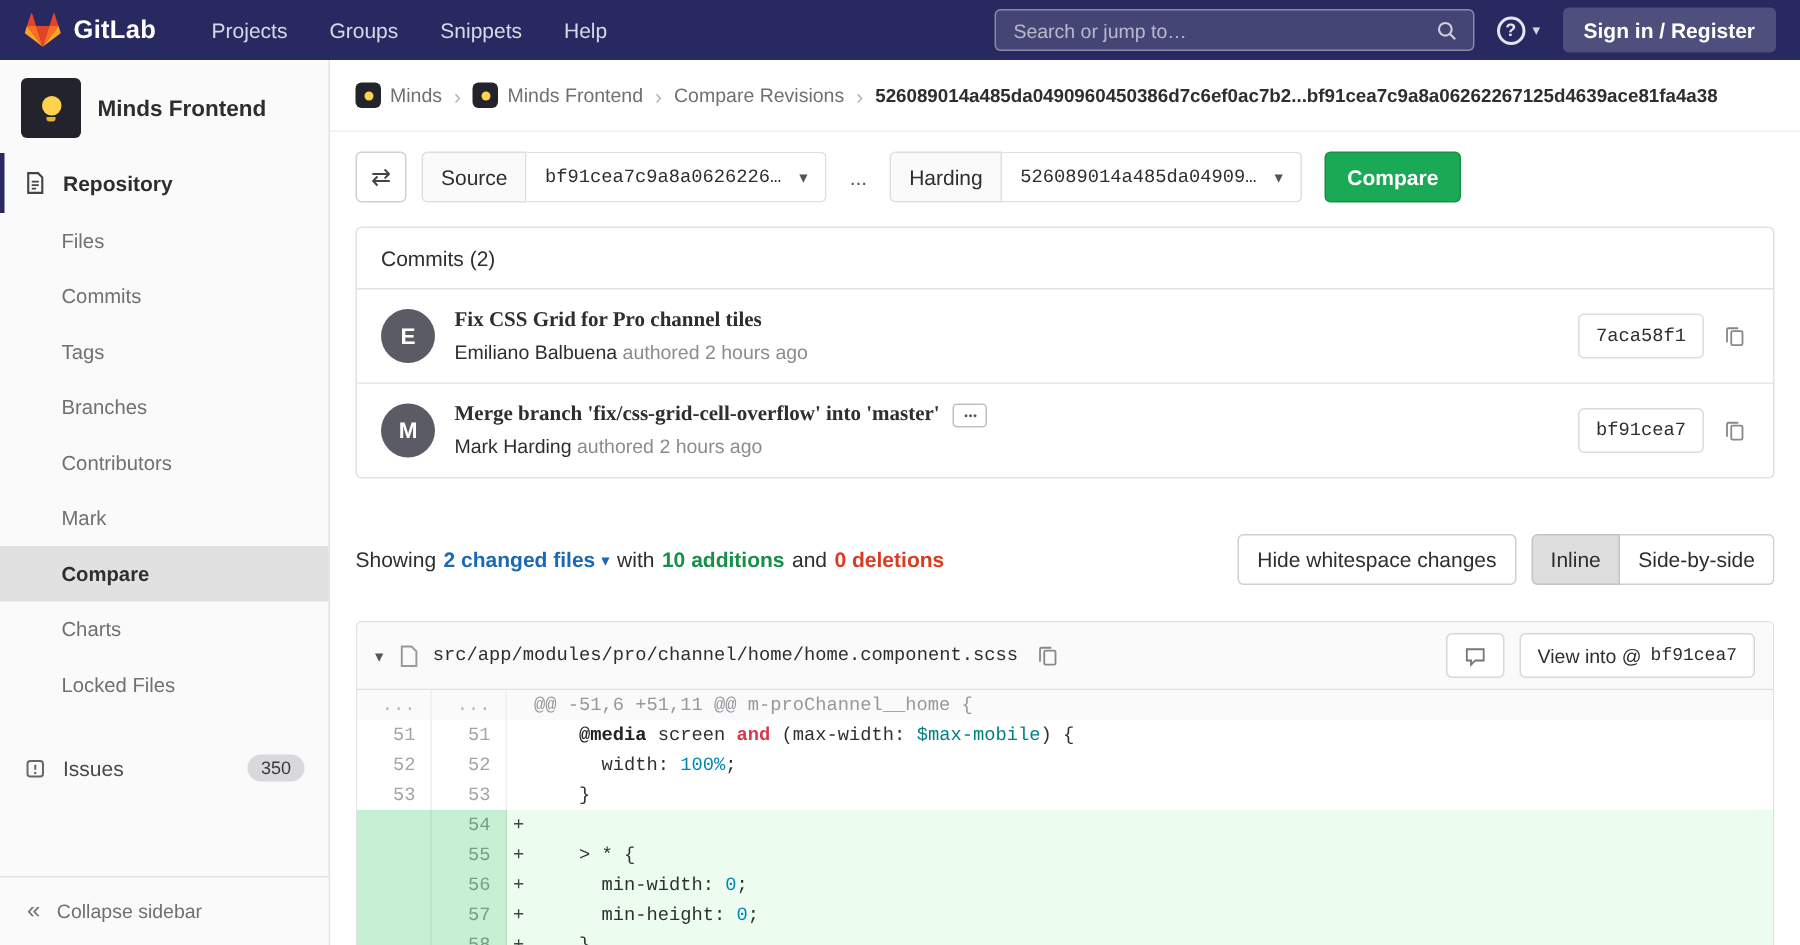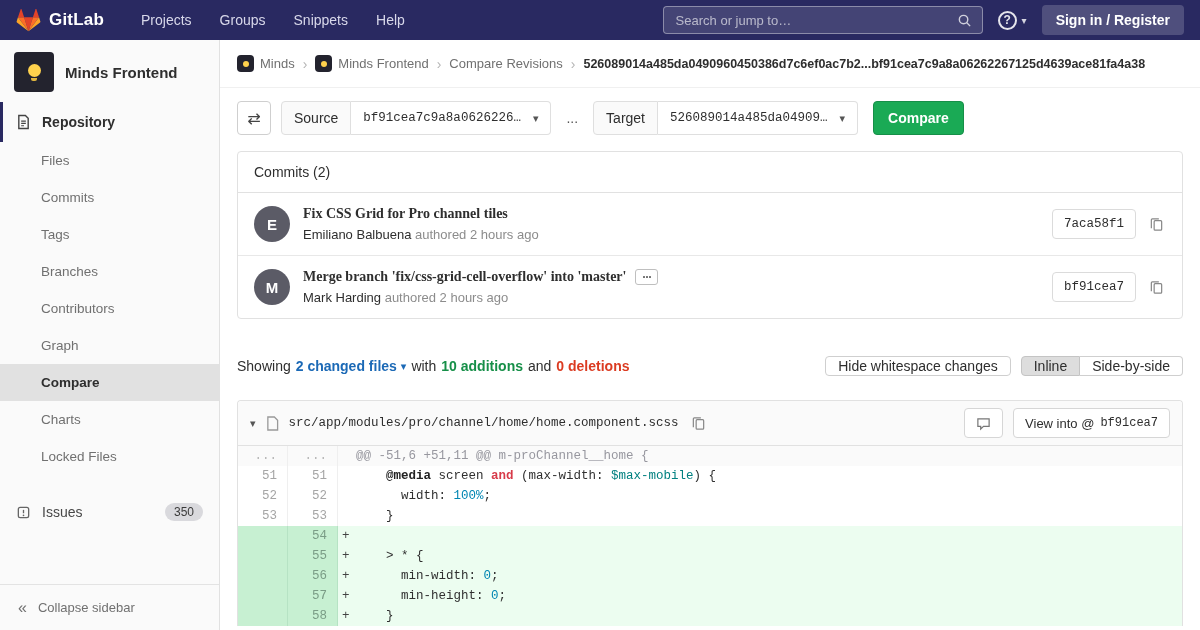--- a/index.html
+++ b/index.html
@@ -147,21 +147,21 @@
   .copy-btn { background:none; border:none; padding:2px; display:flex; }
 
   .summary-row { display:flex; align-items:center; margin-top:37px; }
   .summary-text { font-size:14px; color:#2e2e2e; display:flex; gap:5px; align-items:center; }
   .link-blue { color:var(--link-blue,#1b69b6); font-weight:600; display:flex; align-items:center; gap:4px; }
   .caret-blue { color:var(--link-blue,#1b69b6); font-size:11px; }
   .text-green { color:var(--added-text,#168f48); font-weight:700; }
   .text-red { color:var(--removed-text,#db3b21); font-weight:700; }
   .summary-actions { margin-left:auto; display:flex; align-items:center; gap:10px; }
   .btn-default {
-    border:1px solid #cfcfcf; background:#fff; border-radius:4px; height:20px;
+    border:1px solid #cfcfcf; background:#fff; border-radius:4px; height:34px;
     padding:0 12px; font-size:14px; color:#2e2e2e;
   }
   .btn-group { display:inline-flex; }
   .btn-group .btn-default { border-radius:0; }
   .btn-group .btn-default.grp-first { border-radius:4px 0 0 4px; background:#dddddd; border-color:#c4c4c4; }
   .btn-group .btn-default.grp-last { border-radius:0 4px 4px 0; border-left:none; }
 
   .diff-panel { border:1px solid #e1e1e1; border-bottom:none; border-radius:4px 4px 0 0; margin-top:24px; }
   .diff-head {
     background:#fafafa; border-bottom:1px solid #e1e1e1; padding:7px 12px;
@@ -248,21 +248,21 @@
     </svg>
     <span>Repository</span>
   </a>
 
   <div class="sub-list">
     <a class="sub-item">Files</a>
     <a class="sub-item">Commits</a>
     <a class="sub-item">Tags</a>
     <a class="sub-item">Branches</a>
     <a class="sub-item">Contributors</a>
-    <a class="sub-item">Graph</a>
+    <a class="sub-item">Mark</a>
     <a class="sub-item active">Compare</a>
     <a class="sub-item">Charts</a>
     <a class="sub-item">Locked Files</a>
   </div>
 
   <a class="side-item issues-item">
     <svg width="15" height="15" viewBox="0 0 16 16">
       <rect x="2.5" y="2.5" width="11" height="11" rx="2" fill="none" stroke="#666" stroke-width="1.4"></rect>
       <path d="M8 5.2v3.6" stroke="#666" stroke-width="1.4"></path>
       <circle cx="8" cy="11" r="0.9" fill="#666"></circle>
@@ -309,21 +309,21 @@
       </button>
       <div class="input-group">
         <span class="ig-label">Source</span>
         <div class="ig-value">
           <span class="ig-sha mono">bf91cea7c9a8a0626226…</span>
           <span class="caret">▾</span>
         </div>
       </div>
       <span class="dots-sep">...</span>
       <div class="input-group">
-        <span class="ig-label">Target</span>
+        <span class="ig-label">Harding</span>
         <div class="ig-value">
           <span class="ig-sha mono">526089014a485da04909…</span>
           <span class="caret">▾</span>
         </div>
       </div>
       <button class="btn-green">Compare</button>
     </div>
 
     <section class="panel">
       <div class="panel-head">Commits (2)</div>

